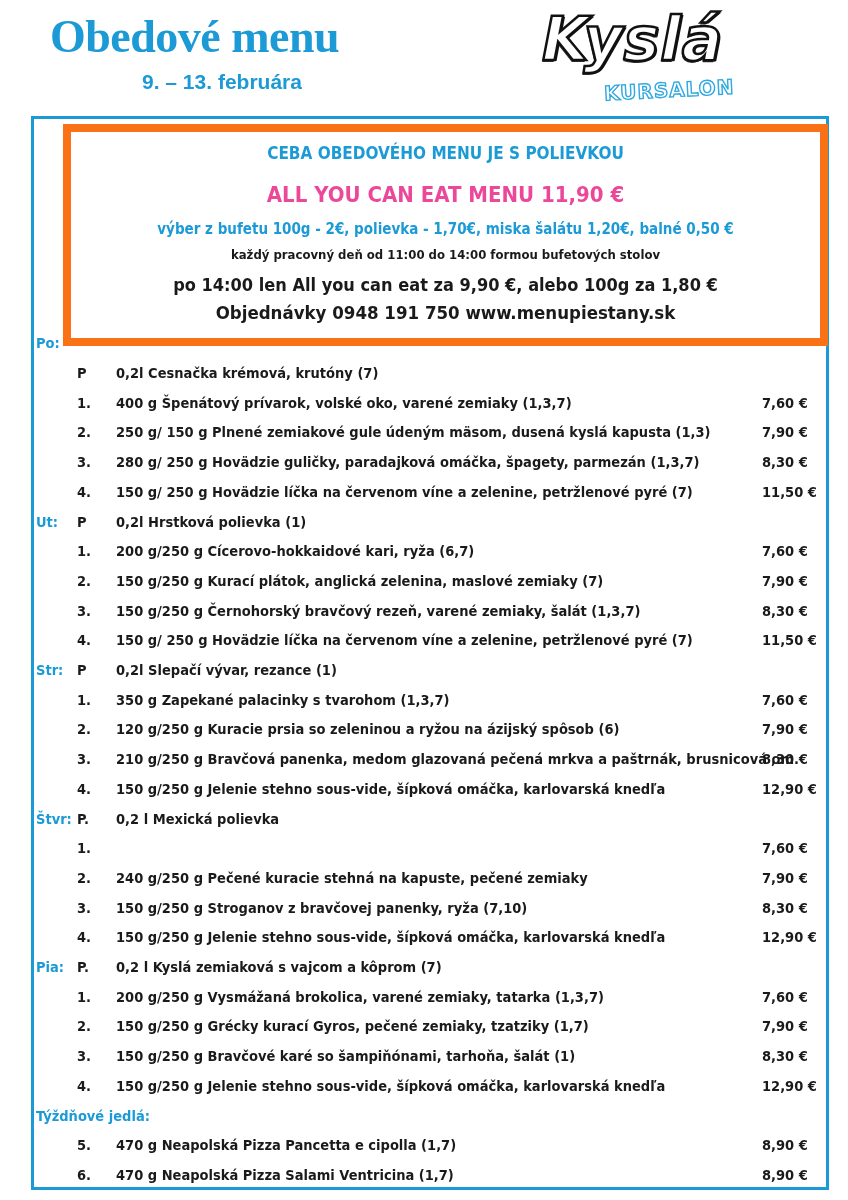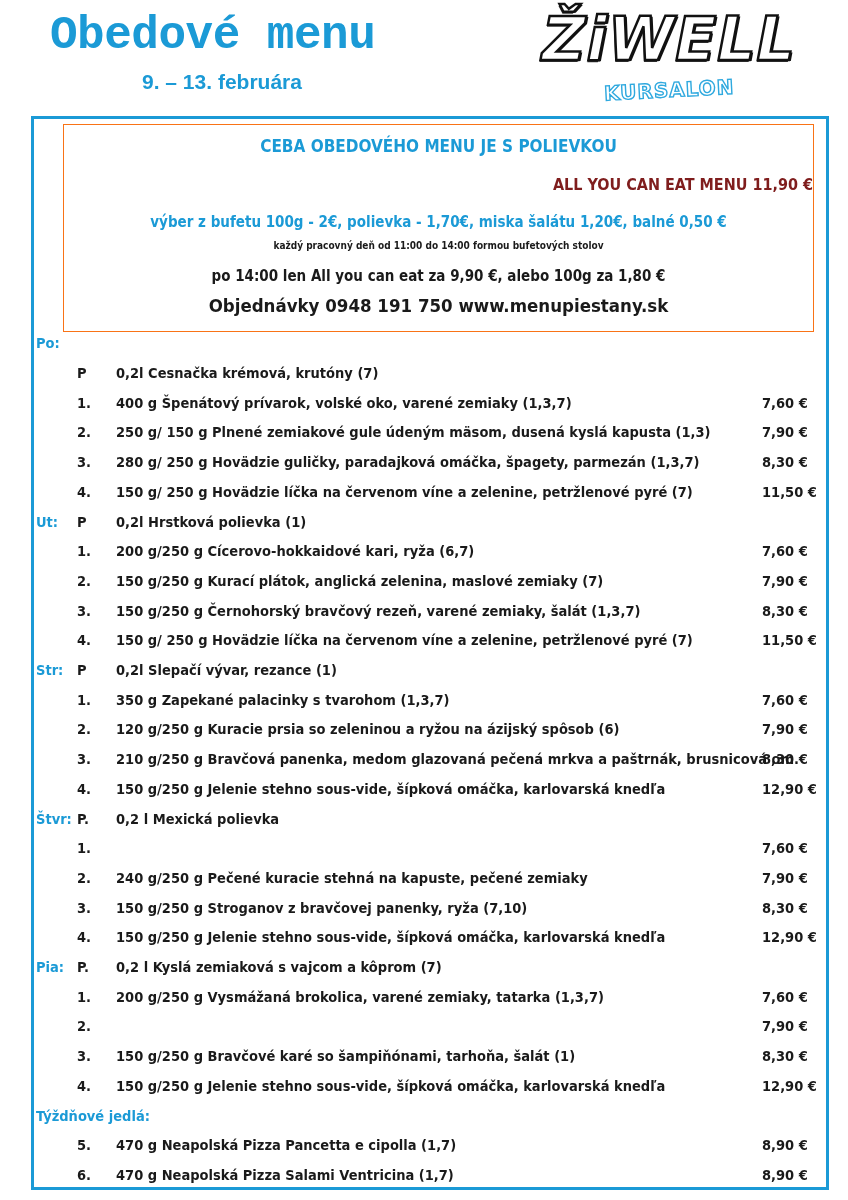--- a/index.html
+++ b/index.html
@@ -3,21 +3,21 @@
   <meta charset="utf-8">
   <style>
     html, body { margin: 0; padding: 0; background: #ffffff; }
     body {
       width: 848px; height: 1200px; position: relative; overflow: hidden;
       font-family: "DejaVu Sans Condensed", "Liberation Sans Narrow", "Liberation Sans", sans-serif;
       color: #1a1a1a;
     }
     .title {
       position: absolute; left: 50px; top: 10px;
-      font-family: Liberation Mono, monospace;
+      font-family: Liberation Serif, serif;
       font-size: 46px; font-weight: bold; color: #1b9ad6;
       letter-spacing: -0.5px; white-space: nowrap;
     }
     .dates {
       position: absolute; left: 142px; top: 70px;
       font-family: "Liberation Sans", sans-serif;
       font-size: 21px; font-weight: bold; color: #1b9ad6; white-space: nowrap;
     }
     .logo { position: absolute; left: 540px; top: 4px; width: 280px; height: 100px; }
     .logo-main {
@@ -32,46 +32,46 @@
       font-family: "DejaVu Sans", sans-serif; font-size: 20px; font-weight: bold;
       color: #ffffff; -webkit-text-stroke: 1.4px #2fa9df; letter-spacing: 1px;
       transform: rotate(-3deg); white-space: nowrap;
     }
     .frame {
       position: absolute; left: 31px; top: 116px; width: 792px; height: 1068px;
       border: 3px solid #1b9ad6;
     }
     .infobox {
       position: absolute; left: 63px; top: 124px; width: 749px; height: 206px;
-      border: 1px solid #f97316; text-align: center;
+      border: 8px solid #f97316; text-align: center;
     }
     .info-line { position: absolute; left: 0; right: 0; white-space: nowrap; font-weight: bold; }
     .i1 { top: 11px; font-size: 17px; color: #1b9ad6; }
-    .i2 { top: 50px; font-size: 16px; color: #7f1d1d; text-align: right; }
+    .i2 { top: 50px; font-size: 22px; color: #ec4899; }
     .i3 { top: 88px; font-size: 15px; color: #1b9ad6; }
-    .i4 { top: 115px; font-size: 10px; color: #1a1a1a; }
-    .i5 { top: 142px; font-size: 15px; color: #1a1a1a; }
+    .i4 { top: 115px; font-size: 13px; color: #1a1a1a; }
+    .i5 { top: 142px; font-size: 18px; color: #1a1a1a; }
     .i6 { top: 170px; font-size: 18.5px; color: #1a1a1a; }
 
     .menu { position: absolute; left: 0; top: 0; width: 728px; height: 1200px; }
     .row { position: absolute; left: 0; width: 848px; height: 22px; font-size: 14.5px; font-weight: bold; white-space: nowrap; }
     .day { position: absolute; left: 36px; color: #1b9ad6; }
     .num { position: absolute; left: 77px; }
     .desc { position: absolute; left: 116px; }
     .price { position: absolute; left: 762px; }
     .section-label { position: absolute; left: 36px; color: #1b9ad6; font-size: 14.5px; font-weight: bold; white-space: nowrap; }
   </style>
 </head>
 <body>
 
 <div class="title">Obedové menu</div>
 <div class="dates">9. – 13. februára</div>
 
 <div class="logo">
-  <span class="logo-main">ŽiWELL</span>
+  <span class="logo-main">Kyslá</span>
   <span class="logo-sub">KURSALON</span>
 </div>
 
 <div class="frame"></div>
 
 <div class="infobox">
   <div class="info-line i1">CEBA OBEDOVÉHO MENU JE S POLIEVKOU</div>
   <div class="info-line i2">ALL YOU CAN EAT MENU 11,90 €</div>
   <div class="info-line i3">výber z bufetu 100g - 2€, polievka - 1,70€, miska šalátu 1,20€, balné 0,50 €</div>
   <div class="info-line i4">každý pracovný deň od 11:00 do 14:00 formou bufetových stolov</div>
@@ -184,20 +184,21 @@
       <span class="num">P.</span>
       <span class="desc">0,2 l Kyslá zemiaková s vajcom a kôprom (7)</span>
     </div>
     <div class="row" style="top: 988.7px;">
       <span class="num">1.</span>
       <span class="desc">200 g/250 g  Vysmážaná brokolica, varené zemiaky, tatarka (1,3,7)</span>
       <span class="price">7,60 €</span>
     </div>
     <div class="row" style="top: 1018.4px;">
       <span class="num">2.</span>
+      <span class="desc">150 g/250 g  Grécky kurací Gyros, pečené zemiaky, tzatziky (1,7)</span>
       <span class="price">7,90 €</span>
     </div>
     <div class="row" style="top: 1048.1px;">
       <span class="num">3.</span>
       <span class="desc">150 g/250 g Bravčové karé so šampiňónami, tarhoňa, šalát (1)</span>
       <span class="price">8,30 €</span>
     </div>
     <div class="row" style="top: 1077.8px;">
       <span class="num">4.</span>
       <span class="desc">150 g/250 g  Jelenie stehno sous-vide, šípková omáčka, karlovarská knedľa</span>

